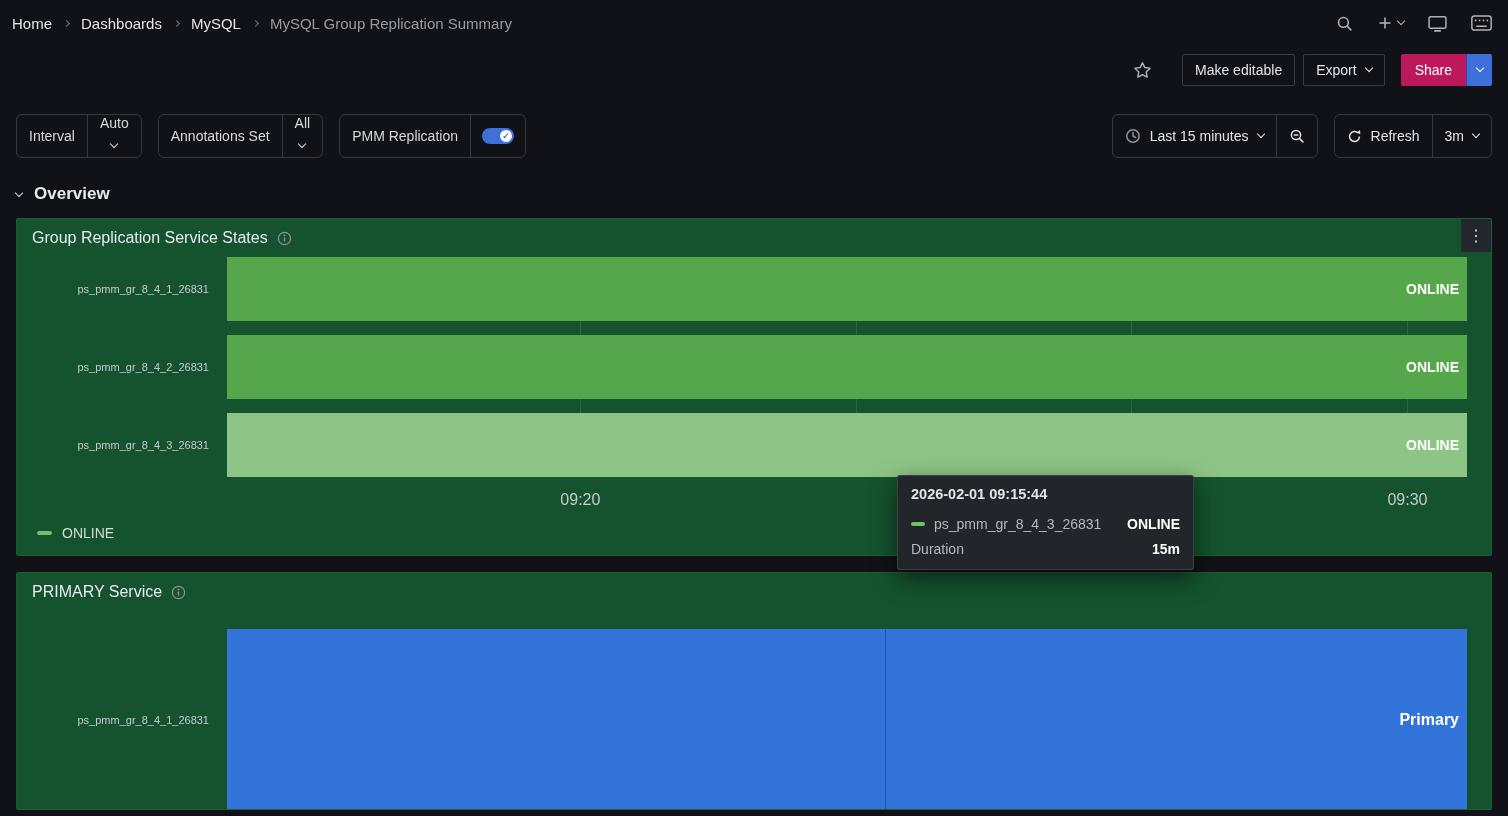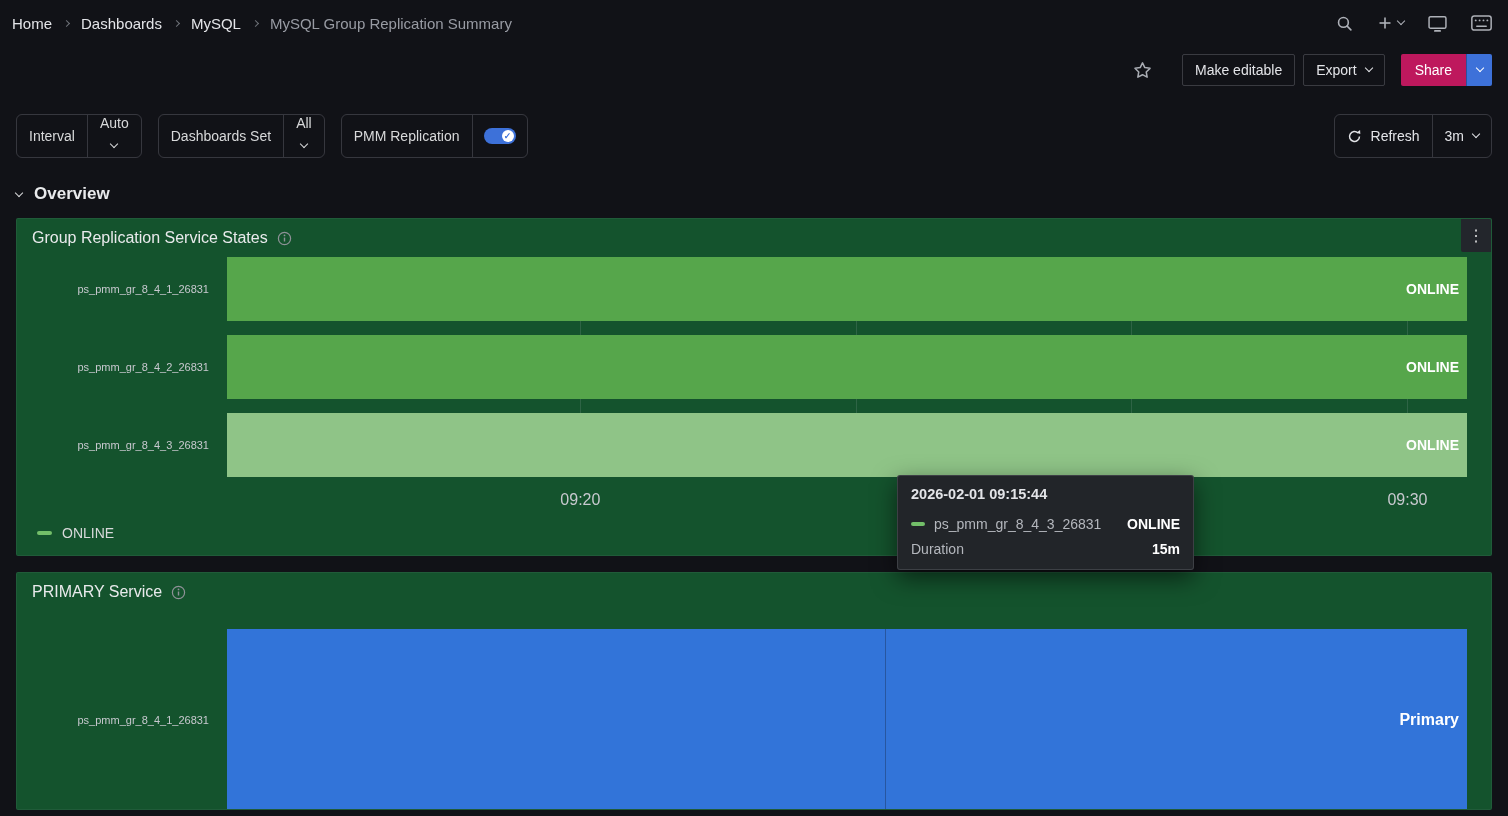--- a/index.html
+++ b/index.html
@@ -156,36 +156,55 @@
 <div class="controls-row">
   <div class="controls-left">
     <div class="ctrl-group">
       <span class="ctrl-label">Interval</span>
       <span class="ctrl-value">
         <span>Auto</span>
         <span class="chev"></span>
       </span>
     </div>
     <div class="ctrl-group">
-      <span class="ctrl-label">Dashboards Set</span>
+      <span class="ctrl-label">Annotations Set</span>
       <span class="ctrl-value">
         <span>All</span>
         <span class="chev"></span>
       </span>
     </div>
     <div class="ctrl-group">
       <span class="ctrl-label">PMM Replication</span>
       <span class="toggle-seg">
         <span class="toggle" style="background-color: rgb(61, 113, 217);">
           <span class="knob">✓</span>
         </span>
       </span>
     </div>
   </div>
   <div class="controls-right">
+    <div class="picker-group">
+      <button class="picker-seg">
+        <span class="info-icon">
+          <svg width="16" height="16" viewBox="0 0 16 16">
+              <circle cx="8" cy="8" r="6.2" fill="none" stroke="currentColor" stroke-width="1.5"></circle>
+              <path d="M8 4.5V8l2.5 1.5" fill="none" stroke="currentColor" stroke-width="1.5" stroke-linecap="round"></path>
+            </svg>
+        </span>
+        <span>Last 15 minutes</span>
+        <span class="chev"></span>
+      </button>
+      <button class="picker-seg">
+        <svg width="16" height="16" viewBox="0 0 16 16">
+            <circle cx="7" cy="7" r="4.6" fill="none" stroke="currentColor" stroke-width="1.5"></circle>
+            <line x1="4.8" y1="7" x2="9.2" y2="7" stroke="currentColor" stroke-width="1.5"></line>
+            <line x1="10.6" y1="10.6" x2="14" y2="14" stroke="currentColor" stroke-width="1.5" stroke-linecap="round"></line>
+          </svg>
+      </button>
+    </div>
     <div class="picker-group">
       <button class="picker-seg">
         <span class="info-icon" style="color:#e3e4e8">
           <svg width="15" height="15" viewBox="0 0 16 16">
               <path d="M13.3 8a5.3 5.3 0 1 1-1.55-3.75" fill="none" stroke="currentColor" stroke-width="1.6"></path>
               <polygon points="13.9,1.1 14.2,5.3 10.1,4.1" fill="currentColor"></polygon>
             </svg>
         </span>
         <span>Refresh</span>
       </button>

